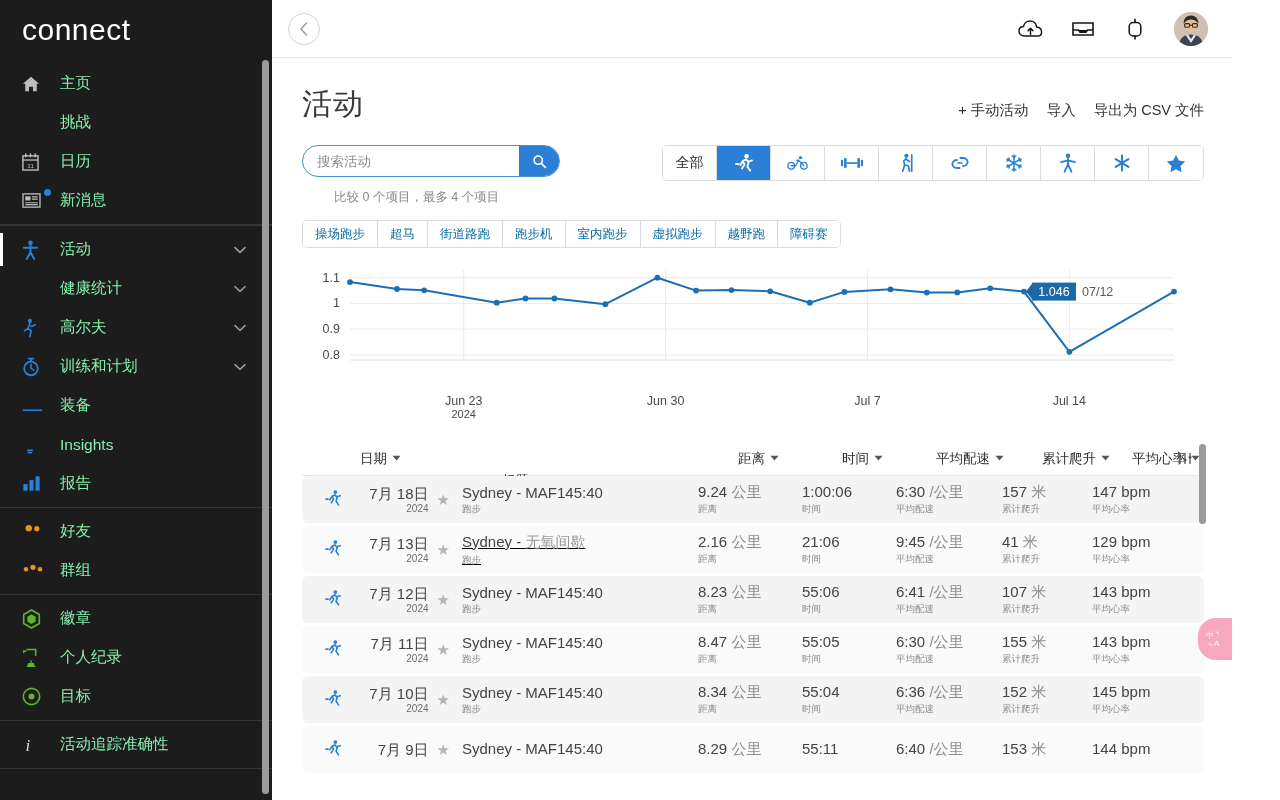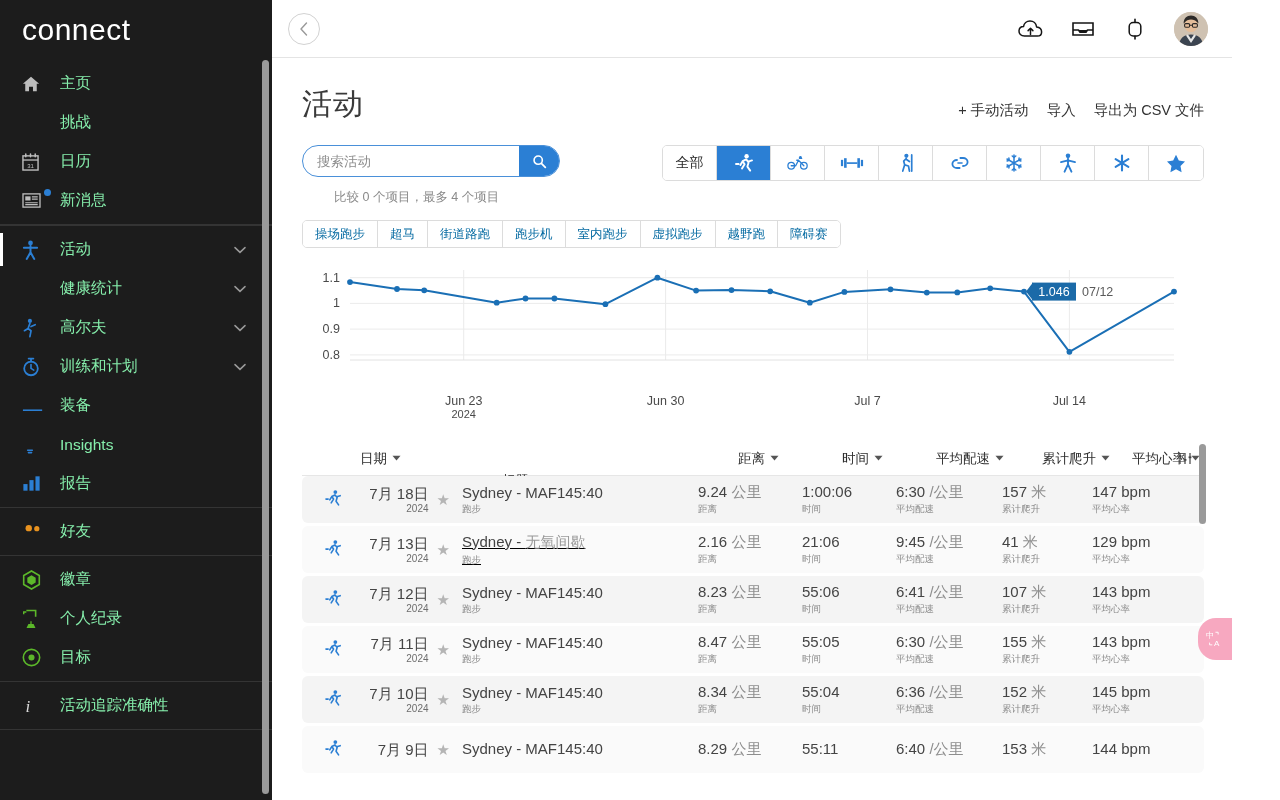--- a/index.html
+++ b/index.html
@@ -326,20 +326,33 @@
           <div class="nav-item">
             <span class="ico">
               <svg width="21" height="15" viewBox="0 0 22 16">
                 <circle cx="7" cy="4.4" r="3.4" fill="#e8921f"></circle>
                 <circle cx="15.6" cy="5" r="2.8" fill="#e8921f"></circle>
                 <path d="M1 15.4 #e8921f1 11 3.8 9 7 9 #e8921f10.2 9 13 11 13 15.4 Z" fill="#e8921f"></path>
                 <path d="M13 15.4 #e8921f13 12.2 14.2 10 16.4 10 #e8921f19 10 21 12 21 15.4 Z" fill="#e8921f"></path>
               </svg>
             </span>
             <span class="lbl">好友</span>
+          </div>
+          <div class="nav-item">
+            <span class="ico">
+              <svg width="22" height="14" viewBox="0 0 23 15">
+                <circle cx="11.5" cy="3.6" r="2.8" fill="#e8921f"></circle>
+                <circle cx="4" cy="5.6" r="2.4" fill="#e8921f"></circle>
+                <circle cx="19" cy="5.6" r="2.4" fill="#e8921f"></circle>
+                <path d="M6.2 14.6 #e8921f6.2 10.4 8.4 8.4 11.5 8.4 #e8921f14.6 8.4 16.8 10.4 16.8 14.6 Z" fill="#e8921f"></path>
+                <path d="M0.6 14.6 #e8921f0.6 11.4 2 9.6 4.3 9.6 #e8921f5.2 9.6 5.9 9.9 6.5 10.4 #e8921f5.6 11.5 5.2 13 5.2 14.6 Z" fill="#e8921f"></path>
+                <path d="M22.4 14.6 #e8921f22.4 11.4 21 9.6 18.7 9.6 #e8921f17.8 9.6 17.1 9.9 16.5 10.4 #e8921f17.4 11.5 17.8 13 17.8 14.6 Z" fill="#e8921f"></path>
+              </svg>
+            </span>
+            <span class="lbl">群组</span>
           </div>
         </div>
         <div class="nav-group">
           <div class="nav-item">
             <span class="ico">
               <svg width="19" height="20" viewBox="0 0 20 21">
                 <path d="M10 1 L18.2 5.8 V15.2 L10 20 L1.8 15.2 V5.8 Z" fill="none" stroke="#5cb82a" stroke-width="1.7"></path>
                 <path d="M10 5.4 L14.4 8 V13.2 L10 15.8 L5.6 13.2 V8 Z" fill="#5cb82a"></path>
               </svg>
             </span>

